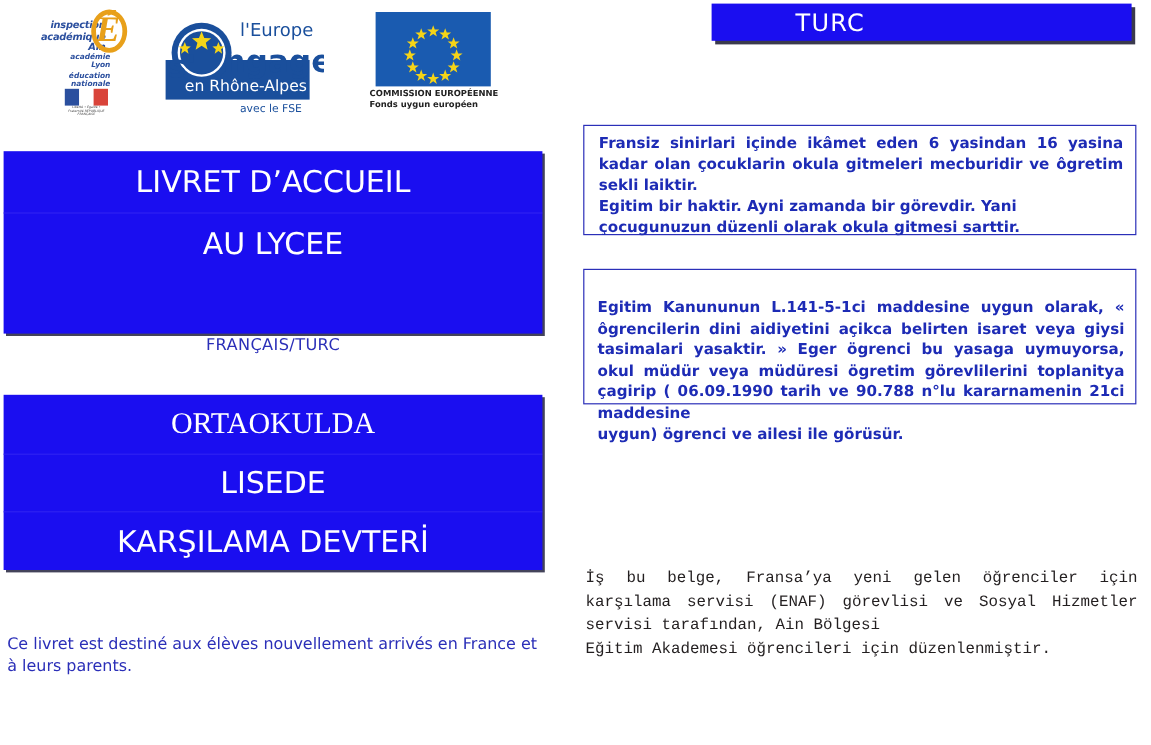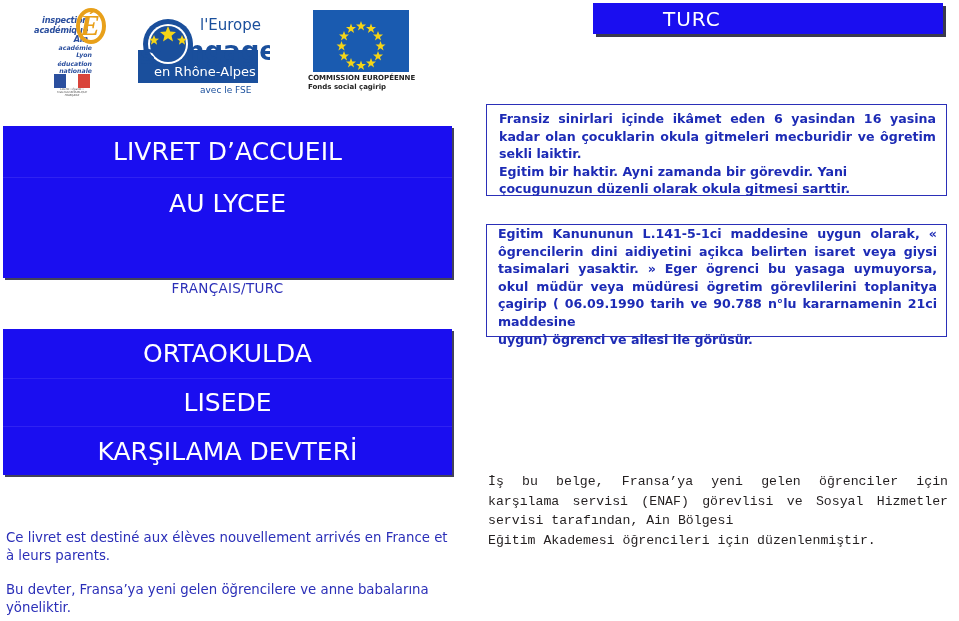--- a/index.html
+++ b/index.html
@@ -174,21 +174,21 @@
     box-sizing: border-box;
     display: flex;
     align-items: center;
     justify-content: center;
   }
   .blue-row.sep { border-top: 1px solid #2f22f2; }
 
   #row-livret      { height: 51px; font-size: 25px; }
   #row-college     { height: 50px; font-size: 25px; }
   #row-lycee       { height: 51px; font-size: 25px; }
-  #row-ortaokulda  { height: 49px; font-size: 25px; }
+  #row-ortaokulda  { height: 49px; font-size: 25px; font-family: Liberation Serif, serif; }
   #row-lisede      { height: 48px; font-size: 25px; }
   #row-karsilama   { height: 49px; font-size: 25px; }
 
   #francais-turc-label {
     position: absolute;
     left: 3px; top: 176px;
     width: 449px;
     text-align: center;
     color: #2b2fb8;
     font-family: "DejaVu Sans", sans-serif;
@@ -241,21 +241,21 @@
     padding: 5px 10px 4px 12px;
     font-size: 12.6px;
     line-height: 17.6px;
   }
   #box-obligation .para-justified { text-align: justify; }
   #box-obligation .para-left { text-align: left; }
 
   #box-laicite {
     left: 16px; top: 224px;
     width: 461px; height: 113px;
-    padding: 0 9px 4px 11px;
+    padding: 22px 9px 4px 11px;
     font-size: 12.6px;
     line-height: 17.6px;
     text-align: justify;
   }
   #box-laicite .lastline { text-align: left; }
 
   #enaf-note {
     position: absolute;
     left: 18px; top: 472px;
     width: 460px;
@@ -329,21 +329,21 @@
           <polygon points="65,41 66.3,44.6 70,44.6 67,46.9 68.1,50.5 65,48.3 61.9,50.5 63,46.9 60,44.6 63.7,44.6"></polygon>
           <polygon points="31,41 32.3,44.6 36,44.6 33,46.9 34.1,50.5 31,48.3 27.9,50.5 29,46.9 26,44.6 29.7,44.6"></polygon>
           <polygon points="58,48 59.3,51.6 63,51.6 60,53.9 61.1,57.5 58,55.3 54.9,57.5 56,53.9 53,51.6 56.7,51.6"></polygon>
           <polygon points="38,48 39.3,51.6 43,51.6 40,53.9 41.1,57.5 38,55.3 34.9,57.5 36,53.9 33,51.6 36.7,51.6"></polygon>
           <polygon points="48,50.5 49.3,54.1 53,54.1 50,56.4 51.1,60 48,57.8 44.9,60 46,56.4 43,54.1 46.7,54.1"></polygon>
         </g>
       </svg>
     </div>
     <div class="eu-caption">
       <span>COMMISSION EUROPÉENNE</span><br>
-      <span>Fonds social çagirip</span>
+      <span>Fonds uygun européen</span>
     </div>
   </div>
 
   <div id="turc-banner">
     <span class="turc-label">TURC</span>
   </div>
 </div>
 
 <div id="left-column">
 
@@ -355,24 +355,20 @@
   <div id="francais-turc-label">FRANÇAIS/TURC</div>
 
   <div class="blue-block" id="blue-block-turkish">
     <div class="blue-row" id="row-ortaokulda">ORTAOKULDA</div>
     <div class="blue-row sep" id="row-lisede">LISEDE</div>
     <div class="blue-row sep" id="row-karsilama">KARŞILAMA DEVTERİ</div>
   </div>
 
   <div id="left-note-fr">Ce livret est destiné aux élèves nouvellement arrivés en France et à leurs parents.</div>
 
-  <div id="left-note-tr">
-    <span>Bu devter, Fransa’ya yeni gelen öğrencilere ve anne babalarına</span>
-    <div class="lastline">yöneliktir.</div>
-  </div>
 </div>
 
 <div id="right-column">
 
   <div class="boxed-paragraph" id="box-obligation">
     <div class="para-justified">Fransiz sinirlari içinde ikâmet eden 6 yasindan 16 yasina kadar olan çocuklarin okula gitmeleri mecburidir ve ôgretim sekli laiktir.</div>
     <div class="para-left">Egitim bir haktir. Ayni zamanda bir görevdir. Yani çocugunuzun düzenli olarak okula gitmesi sarttir.</div>
   </div>
 
   <div class="boxed-paragraph" id="box-laicite">

